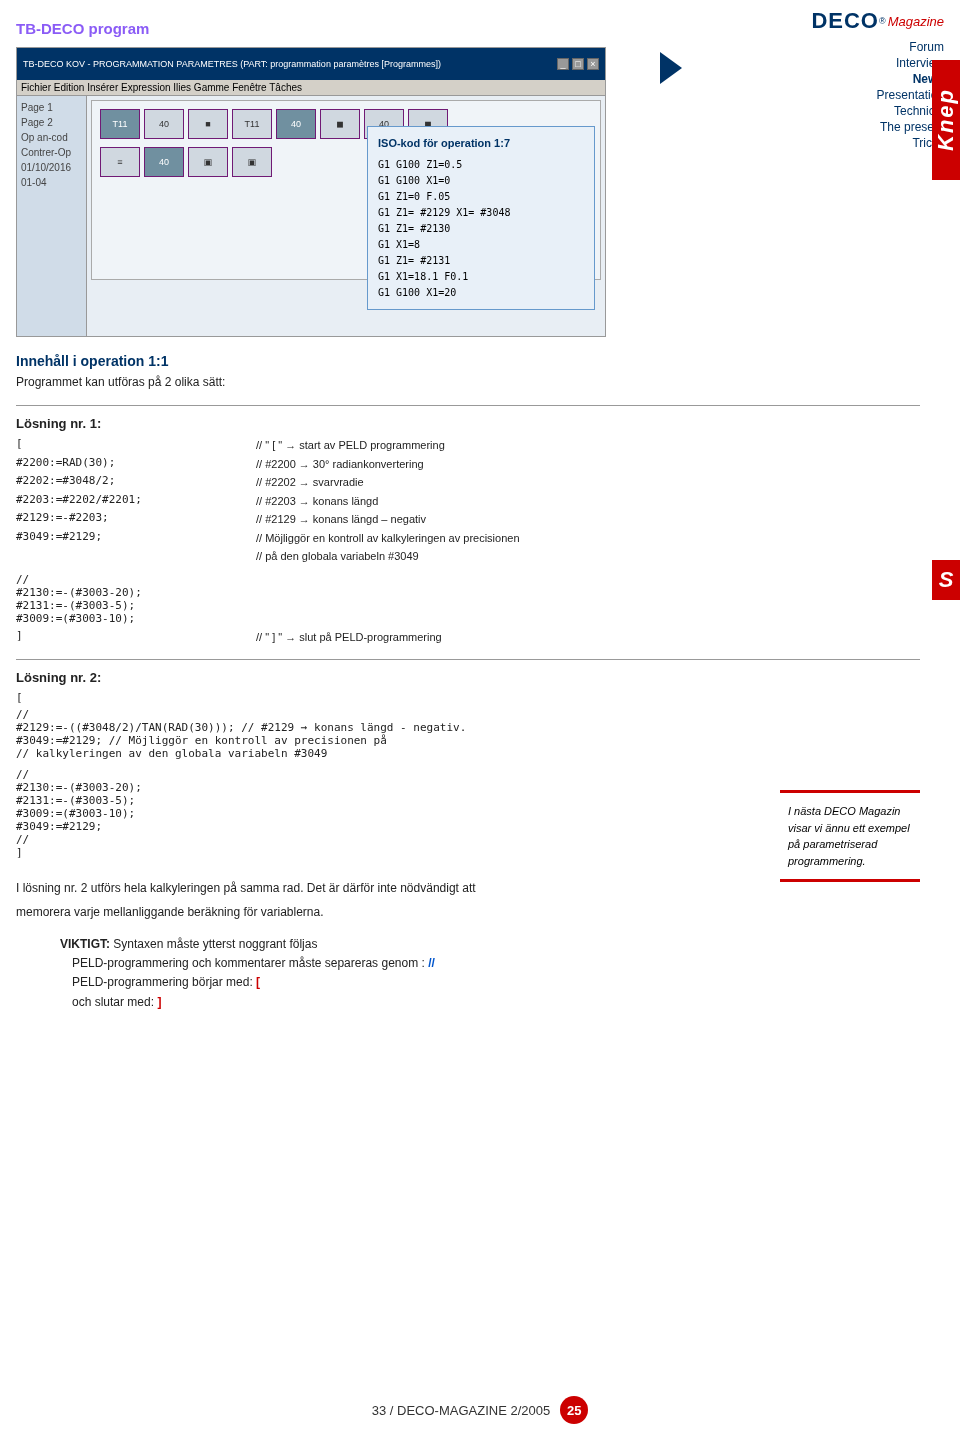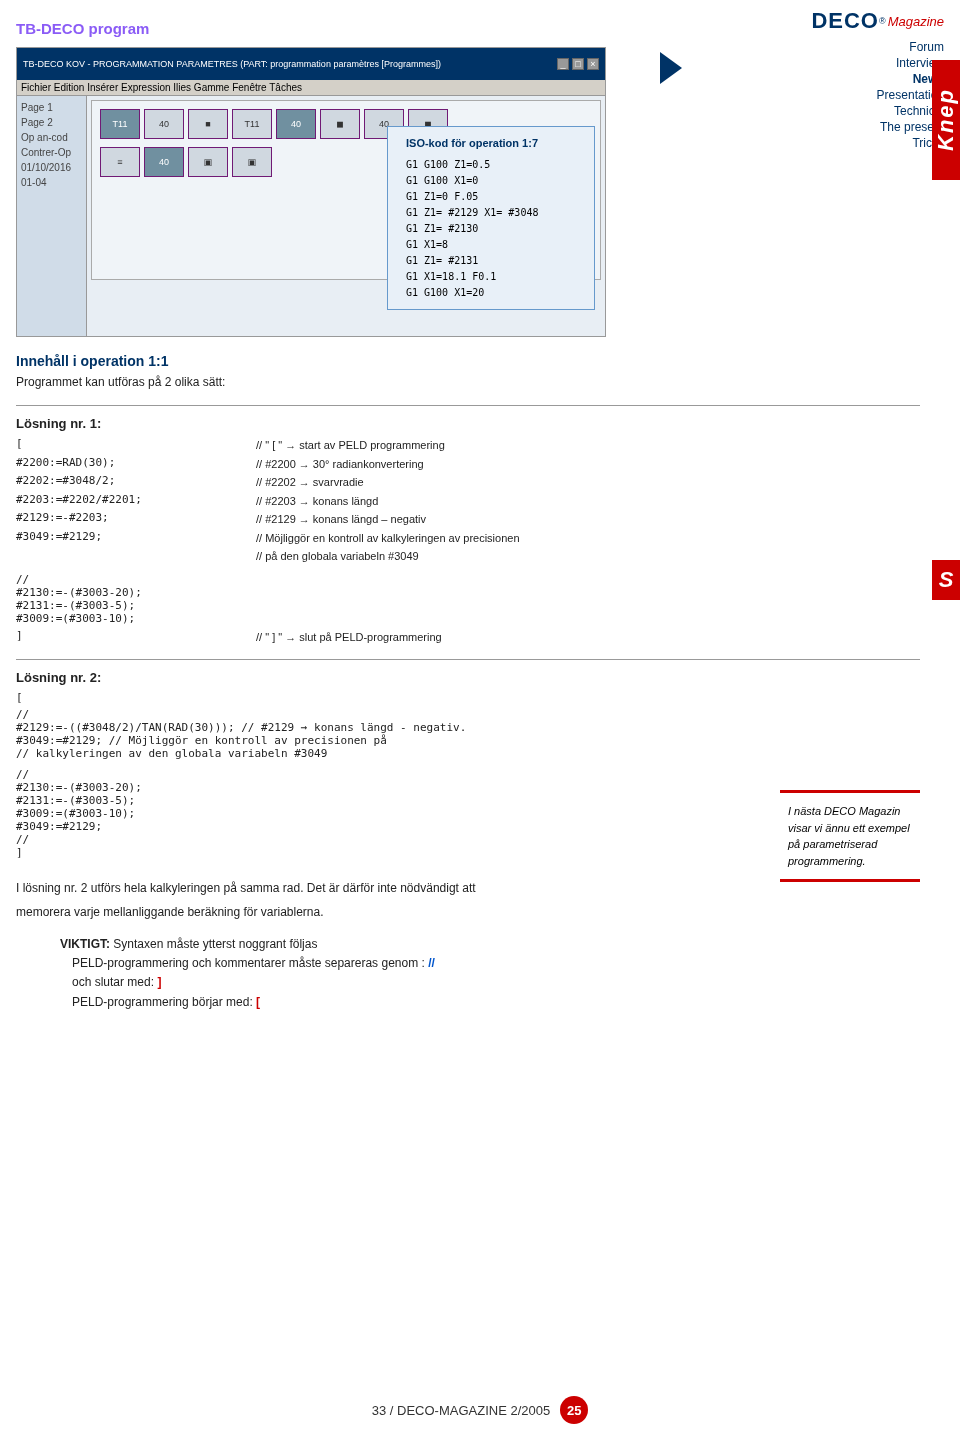--- a/index.html
+++ b/index.html
@@ -176,24 +176,24 @@
       min-height: 180px;
       padding: 4px;
       position: relative;
     }
 
     
     .iso-box {
       position: absolute;
       top: 30px;
       right: 10px;
-      width: 208px;
+      width: 228px;
       background: #e8f0f8;
       border: 1px solid #6699cc;
-      padding: 8px 18px;
+      padding: 8px 10px;
       font-size: 11px;
       line-height: 1.6;
       z-index: 10;
     }
     .iso-box-title {
       font-weight: bold;
       color: #003366;
       margin-bottom: 4px;
       font-size: 11px;
     }
@@ -527,26 +527,26 @@
   <div class="important-block">
     <div style="font-size:12px; line-height:1.6;">
       <span class="important-label">VIKTIGT:</span>
       <span>Syntaxen måste ytterst noggrant följas</span>
     </div>
     <div class="important-item">
       <span>PELD-programmering och kommentarer måste separeras genom : </span>
       <span class="highlight-blue-text">//</span>
     </div>
     <div class="important-item">
+      <span>PELD-programmering börjar med: </span>
+      <span class="highlight-red-text">[</span>
+    </div>
+    <div class="important-item">
       <span>och slutar med: </span>
       <span class="highlight-red-text">]</span>
-    </div>
-    <div class="important-item">
-      <span>PELD-programmering börjar med: </span>
-      <span class="highlight-red-text">[</span>
     </div>
   </div>
 
 </div>
 
 <div class="page-footer" style="position:absolute; bottom:20px; left:0; right:0; display:flex; justify-content:center; align-items:center; gap:10px;">
   <span class="footer-page-num">33 / DECO-MAGAZINE 2/2005</span>
   <div class="footer-circle">25</div>
 </div>
 

